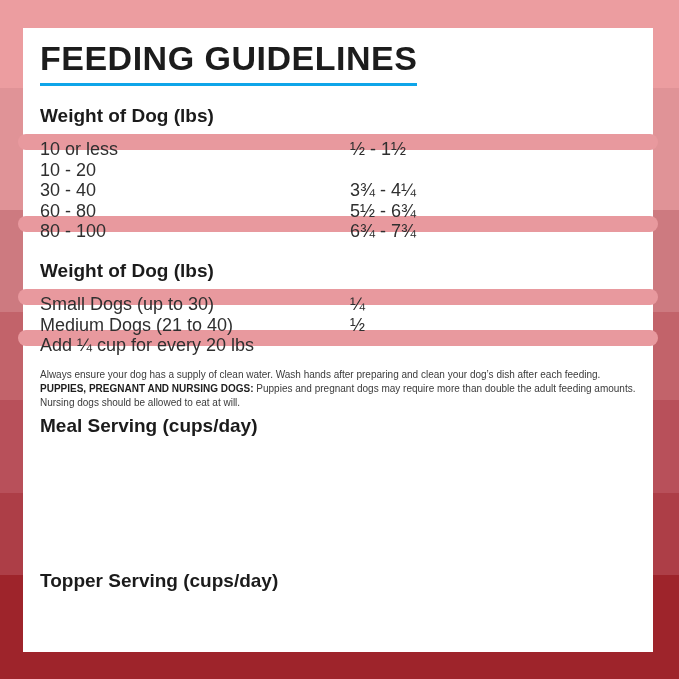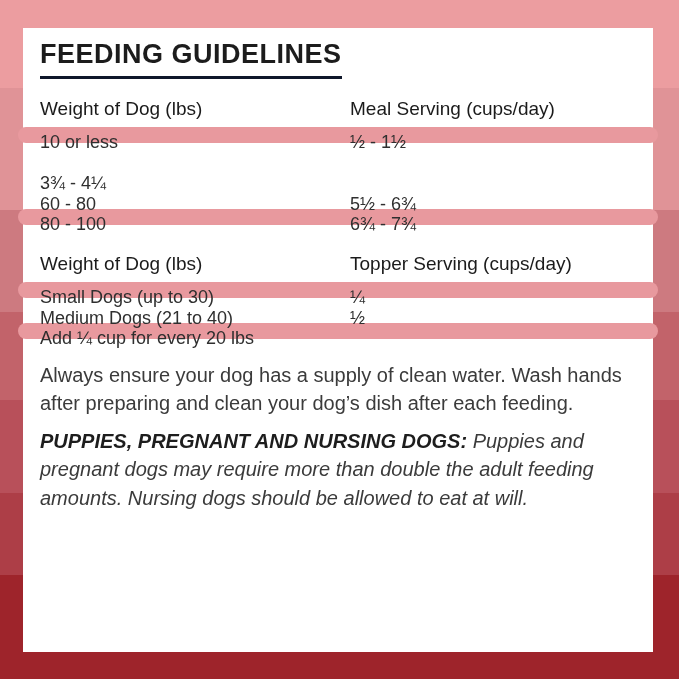--- a/index.html
+++ b/index.html
@@ -23,37 +23,38 @@
     top: 28px;
     width: 630px;
     height: 624px;
     background: #ffffff;
     box-sizing: border-box;
     padding: 0 17px;
   }
   .title {
     display: inline-block;
     margin: 13px 0 0 0;
-    font-size: 27px;
+    font-size: 34px;
     font-weight: 800;
     letter-spacing: 0.5px;
     line-height: 1;
     color: #1c1c1c;
-    border-bottom: 3px solid #0f172a;
+    border-bottom: 3px solid #0ea5e9;
     padding-bottom: 8px;
   }
   .thead {
     display: flex;
     margin-top: 19px;
     margin-bottom: 8px;
     height: 21px;
     line-height: 21px;
-    font-weight: 400;
+    font-weight: 700;
     font-size: 19px;
     color: #1b1b1b;
+    flex-direction: column;
   }
   .thead.second {
     margin-top: 28px;
   }
   .col1 { width: 310px; flex: 0 0 310px; }
   .col2 { flex: 1; }
   .row {
     display: flex;
     height: 16px;
     line-height: 31px;
@@ -61,30 +62,28 @@
     padding: 0 22px;
     font-size: 18px;
     color: #2f2f2f;
   }
   .row.pink {
     background: var(--row-pink, #e8999e);
     border-radius: 8px;
   }
   .notes {
     margin-top: 22px;
-    font-size: 20px;
+    font-size: 10px;
     line-height: 1.42;
     color: #3b3b3b;
   }
   .notes p {
     margin: 0;
   }
   .notes p + p {
-    margin-top: 9px;
-    font-style: italic;
   }
   .notes strong {
     color: #1d1d1d;
     font-weight: 700;
   }
 </style>
 </head>
 <body>
 
 <div class="backdrop" id="backdrop" style="background: linear-gradient(rgb(236, 157, 160) 0px, rgb(236, 157, 160) 88px, rgb(224, 147, 151) 88px, rgb(224, 147, 151) 210px, rgb(205, 122, 128) 210px, rgb(205, 122, 128) 312px, rgb(194, 99, 106) 312px, rgb(194, 99, 106) 400px, rgb(184, 80, 90) 400px, rgb(184, 80, 90) 493px, rgb(173, 62, 71) 493px, rgb(173, 62, 71) 575px, rgb(158, 36, 43) 575px, rgb(158, 36, 43) 679px);"></div>
@@ -96,22 +95,24 @@
   <div class="thead">
     <div class="col1">Weight of Dog (lbs)</div>
     <div class="col2">Meal Serving (cups/day)</div>
   </div>
 
   <div class="row pink">
     <div class="col1">10 or less</div>
     <div class="col2">½ - 1½</div>
   </div>
   <div class="row">
+    <div class="col1">10 - 20</div>
   </div>
   <div class="row">
+    <div class="col1">30 - 40</div>
     <div class="col2">3¾ - 4¼</div>
   </div>
   <div class="row">
     <div class="col1">60 - 80</div>
     <div class="col2">5½ - 6¾</div>
   </div>
   <div class="row pink">
     <div class="col1">80 - 100</div>
     <div class="col2">6¾ - 7¾</div>
   </div>

